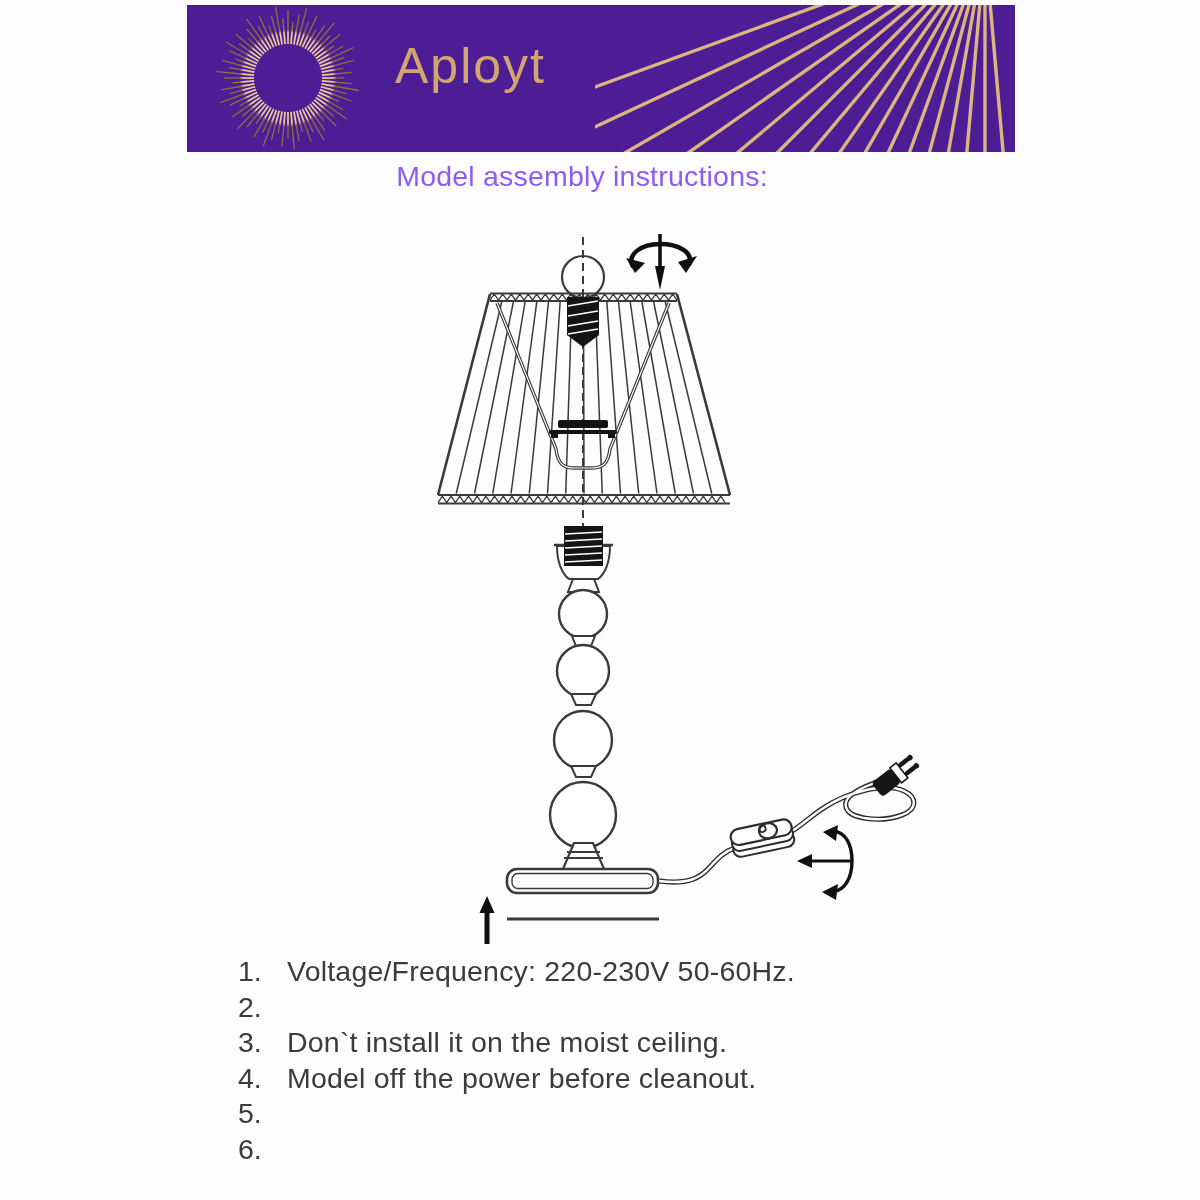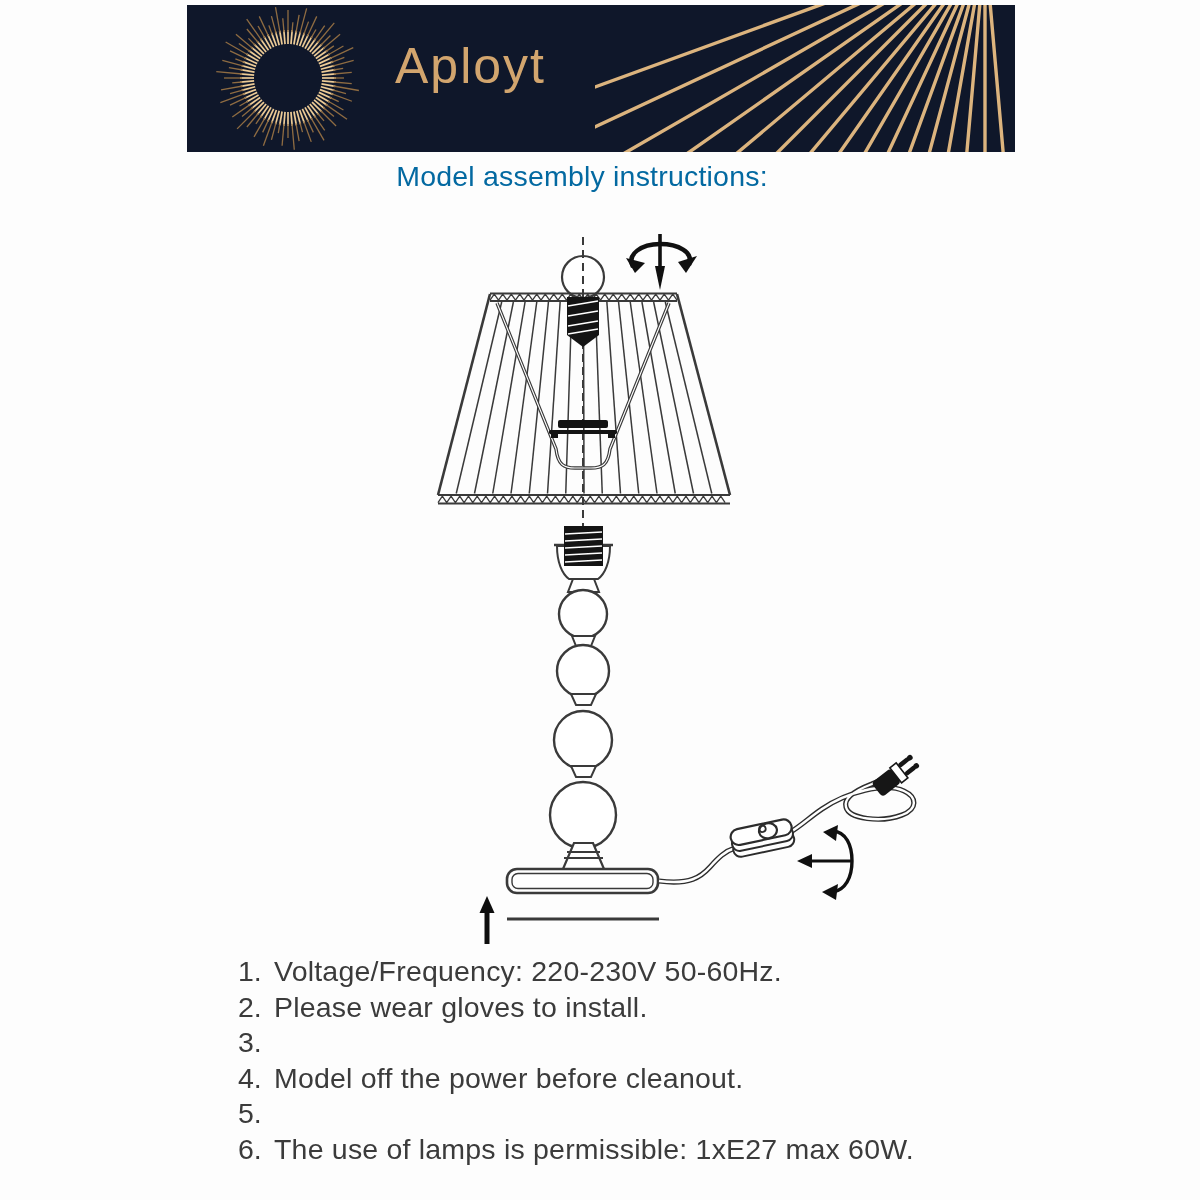--- a/index.html
+++ b/index.html
@@ -2,35 +2,35 @@
 <html><head>
 <meta charset="utf-8">
 <style>
   html,body{margin:0;padding:0}
   body{
     width:1200px;height:1200px;position:relative;background:#fdfdfd;
     font-family:"Liberation Sans",sans-serif;color:#3d3d3d;overflow:hidden;
   }
   .banner{
     position:absolute;left:187px;top:5px;width:828px;height:147px;
-    background:#0f172a;overflow:hidden;
+    background:#4c1d95;overflow:hidden;
   }
   .banner svg{position:absolute;top:0}
   #starburst{left:6px;width:200px;height:147px}
   #fan{right:0;width:420px;height:147px}
   .brand{
     position:absolute;left:208px;top:36px;font-size:50px;font-weight:400;
     color:#d2a56e;letter-spacing:2px;line-height:1;
   }
   .title-wrap{position:absolute;left:182px;top:160px;width:800px;text-align:center}
-  .title1,.title2{font-size:28.5px;font-weight:500;letter-spacing:.2px;line-height:33px;color:#0369a1}
+  .title1,.title2{font-size:28.5px;font-weight:500;letter-spacing:.2px;line-height:33px;color:#8b5cf6}
   .instructions{position:absolute;left:238px;top:955px}
   .row{display:flex;align-items:flex-start;height:35.6px;font-size:28.5px;font-weight:500;color:#3b3b3b}
   .num{width:36px;flex:0 0 36px}
-  .txt{margin-left:0;white-space:nowrap;letter-spacing:.2px}
+  .txt{margin-left:13px;white-space:nowrap;letter-spacing:.2px}
   #lamp{position:absolute;left:420px;top:225px}
 </style>
 </head>
 <body>
 
 <div class="banner">
   <svg id="starburst" viewBox="0 0 200 147">
     <g id="starburst-rays">
         <line x1="129" y1="73" x2="143" y2="73" stroke="#eccb96" stroke-width="1.7"></line>
         <line x1="141" y1="73" x2="151" y2="73" stroke="#8f6c42" stroke-width="1.3"></line>
@@ -335,29 +335,28 @@
   </g>
 </svg>
 
 <div class="instructions">
   <div class="row">
     <span class="num">1.</span>
     <span class="txt">Voltage/Frequency: 220-230V 50-60Hz.</span>
   </div>
   <div class="row">
     <span class="num">2.</span>
-    <span class="txt">Please wear gloves to install.</span>
   </div>
   <div class="row">
     <span class="num">3.</span>
+    <span class="txt">Don`t install it on the moist ceiling.</span>
   </div>
   <div class="row">
     <span class="num">4.</span>
     <span class="txt">Model off the power before cleanout.</span>
   </div>
   <div class="row">
     <span class="num">5.</span>
   </div>
   <div class="row">
     <span class="num">6.</span>
-    <span class="txt">The use of lamps is permissible: 1xE27 max 60W.</span>
   </div>
 </div>
 
 </body></html>

